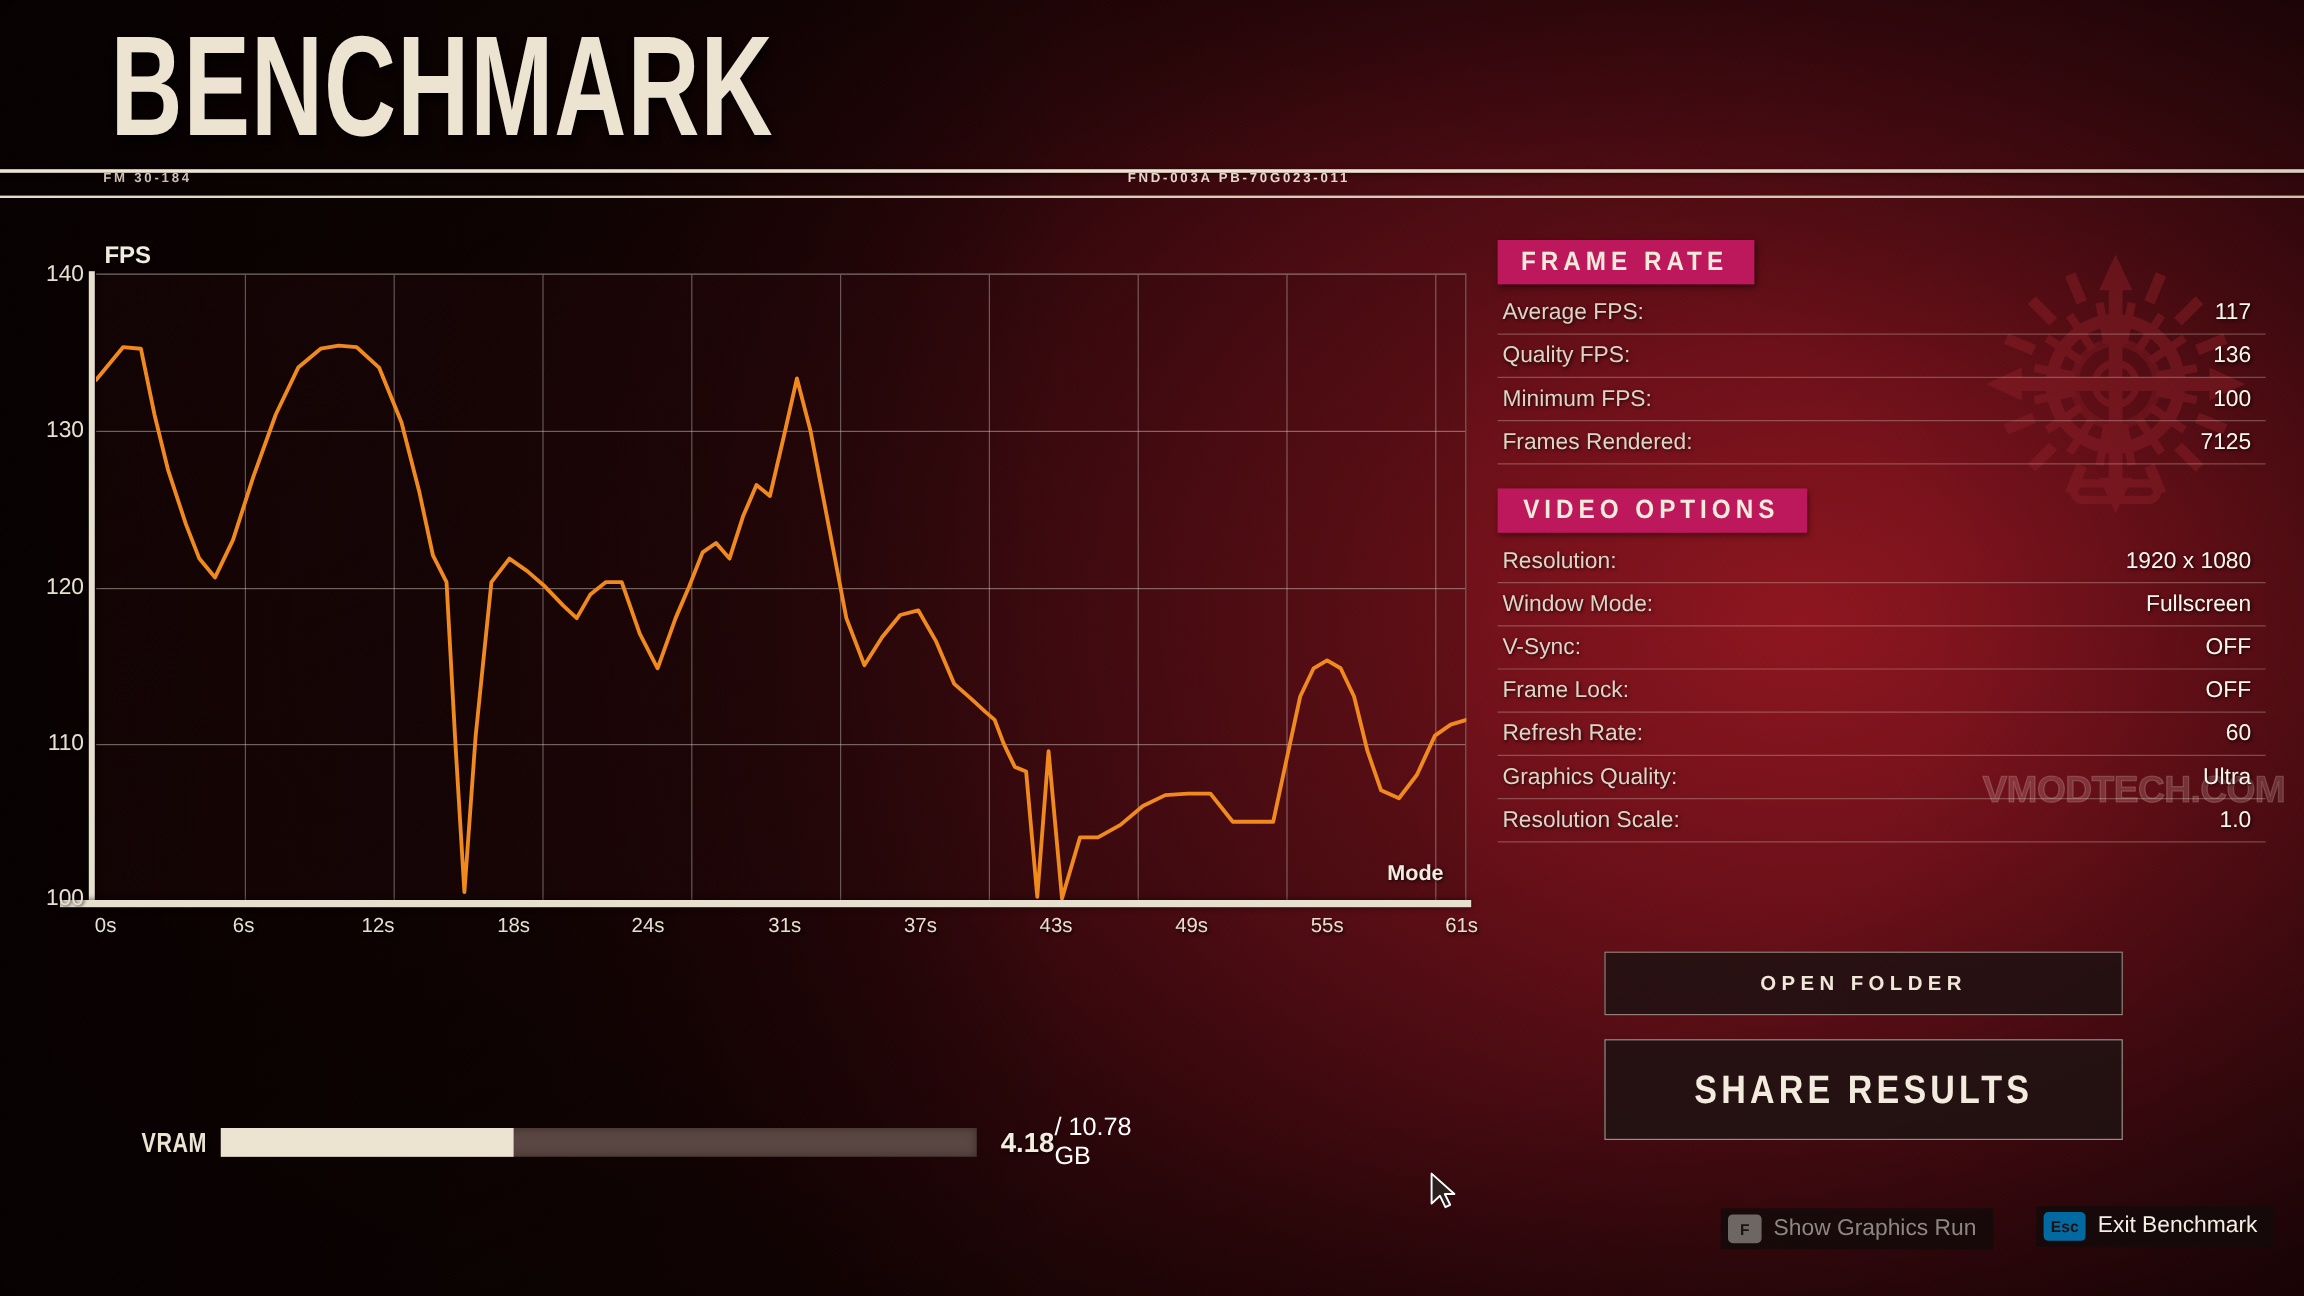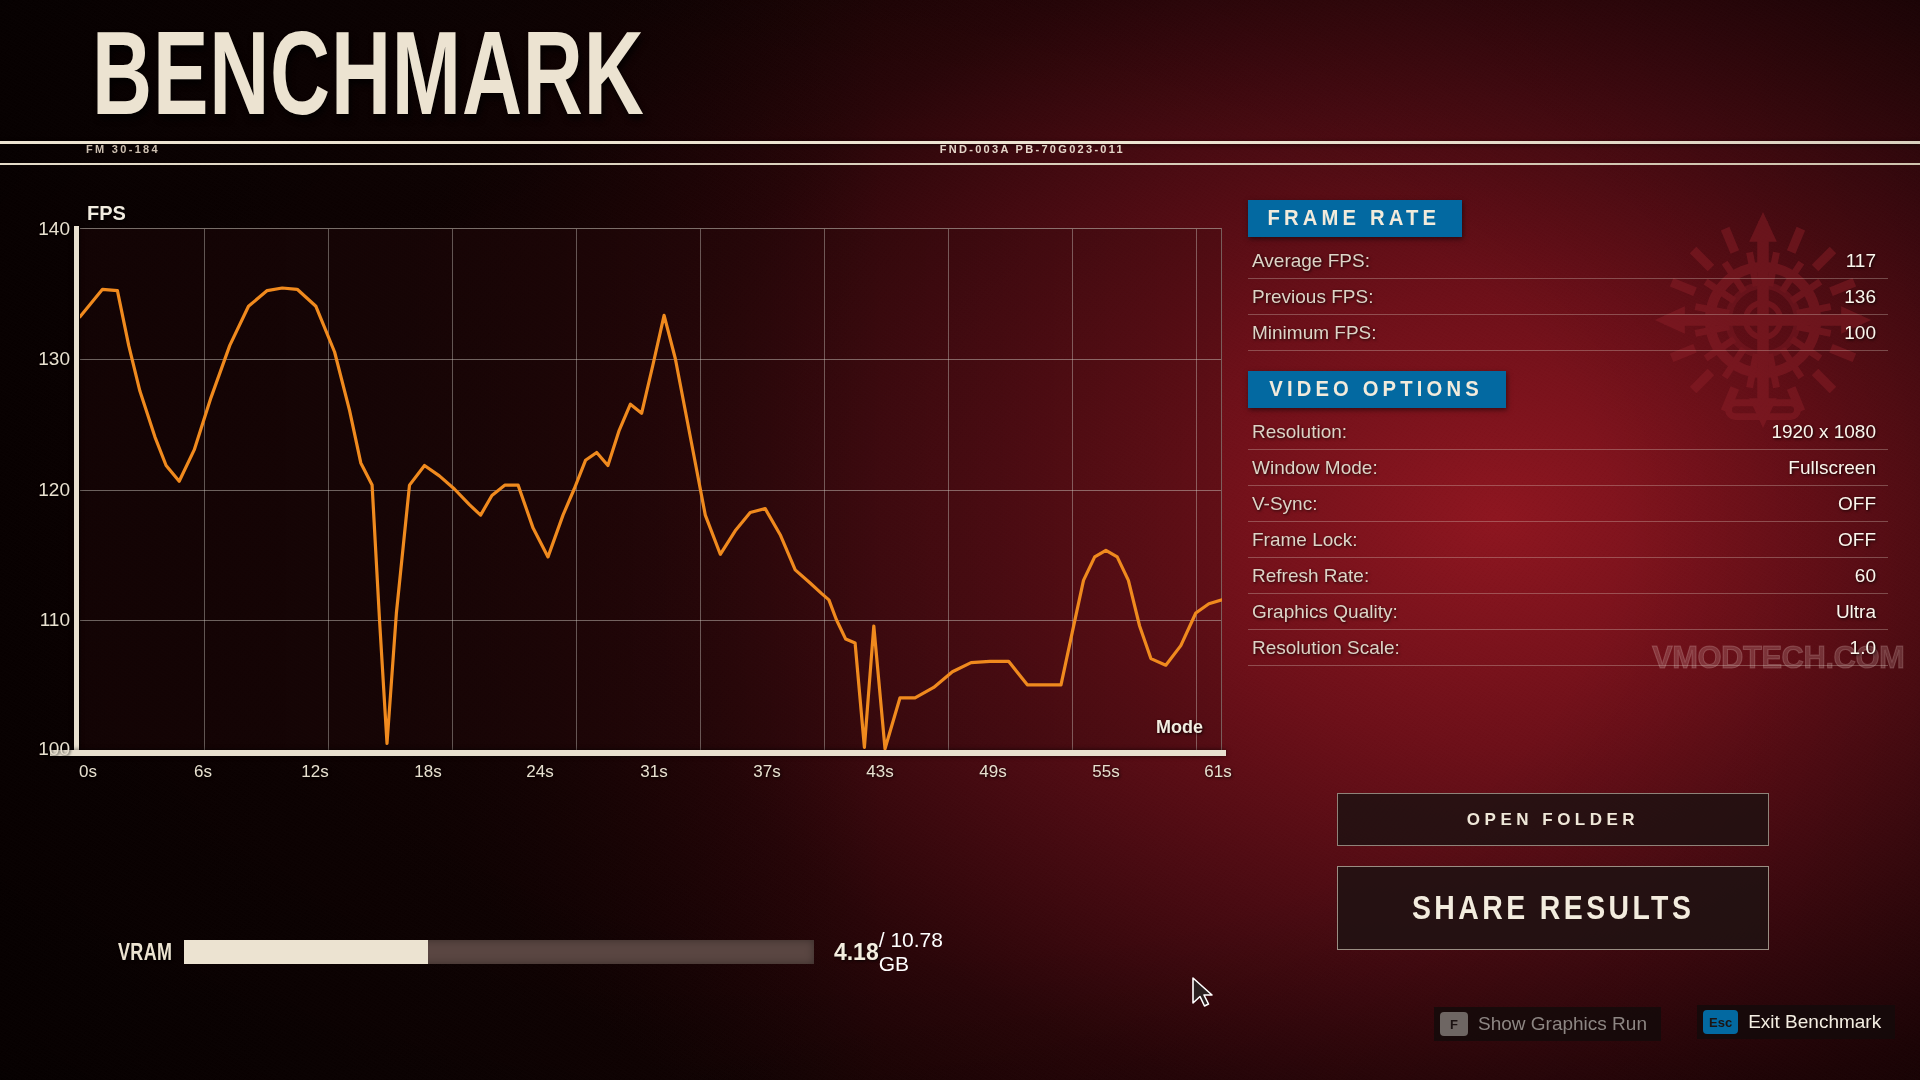--- a/index.html
+++ b/index.html
@@ -122,21 +122,21 @@
   #emblem { position:absolute; left:400px; top:5px; width:230px; height:230px; opacity:0.55; pointer-events:none; }
   #watermark {
     position:absolute; left:404px; top:440px; width:330px;
     font-size:31px; font-weight:bold; letter-spacing:-0.5px;
     color:rgba(232,200,196,0.20);
     -webkit-text-stroke:1px rgba(245,220,215,0.20);
     white-space:nowrap; pointer-events:none;
   }
   .section-header {
     display:inline-block;
-    background:#0369a1;
+    background:#be185d;
     padding:5px 14px 6px 12px;
     font-size:22px; font-weight:bold; letter-spacing:4.5px;
     color:#f2ebdc; margin-bottom:6px;
     box-shadow:1px 2px 5px rgba(0,0,0,0.5);
   }
   .section-header span { display:inline-block; transform:scaleX(0.92); }
   .stat-row {
     position:relative; display:flex; justify-content:space-between; align-items:center;
     height:36px; padding:0 6px 0 4px;
     border-bottom:1px solid rgba(230,222,210,0.30);
@@ -312,26 +312,30 @@
   <div id="frame-rate-block">
     <div class="section-header">
       <span>FRAME RATE</span>
     </div>
     <div id="frame-rate-rows">
         <div class="stat-row">
           <div class="stat-key">Average FPS:</div>
           <div class="stat-val">117</div>
         </div>
         <div class="stat-row">
-          <div class="stat-key">Previous FPS:</div>
+          <div class="stat-key">Quality FPS:</div>
           <div class="stat-val">136</div>
         </div>
         <div class="stat-row">
           <div class="stat-key">Minimum FPS:</div>
           <div class="stat-val">100</div>
+        </div>
+        <div class="stat-row">
+          <div class="stat-key">Frames Rendered:</div>
+          <div class="stat-val">7125</div>
         </div>
       </div>
   </div>
 
   <div id="video-options-block">
     <div class="section-header">
       <span>VIDEO OPTIONS</span>
     </div>
     <div id="video-options-rows">
         <div class="stat-row">

